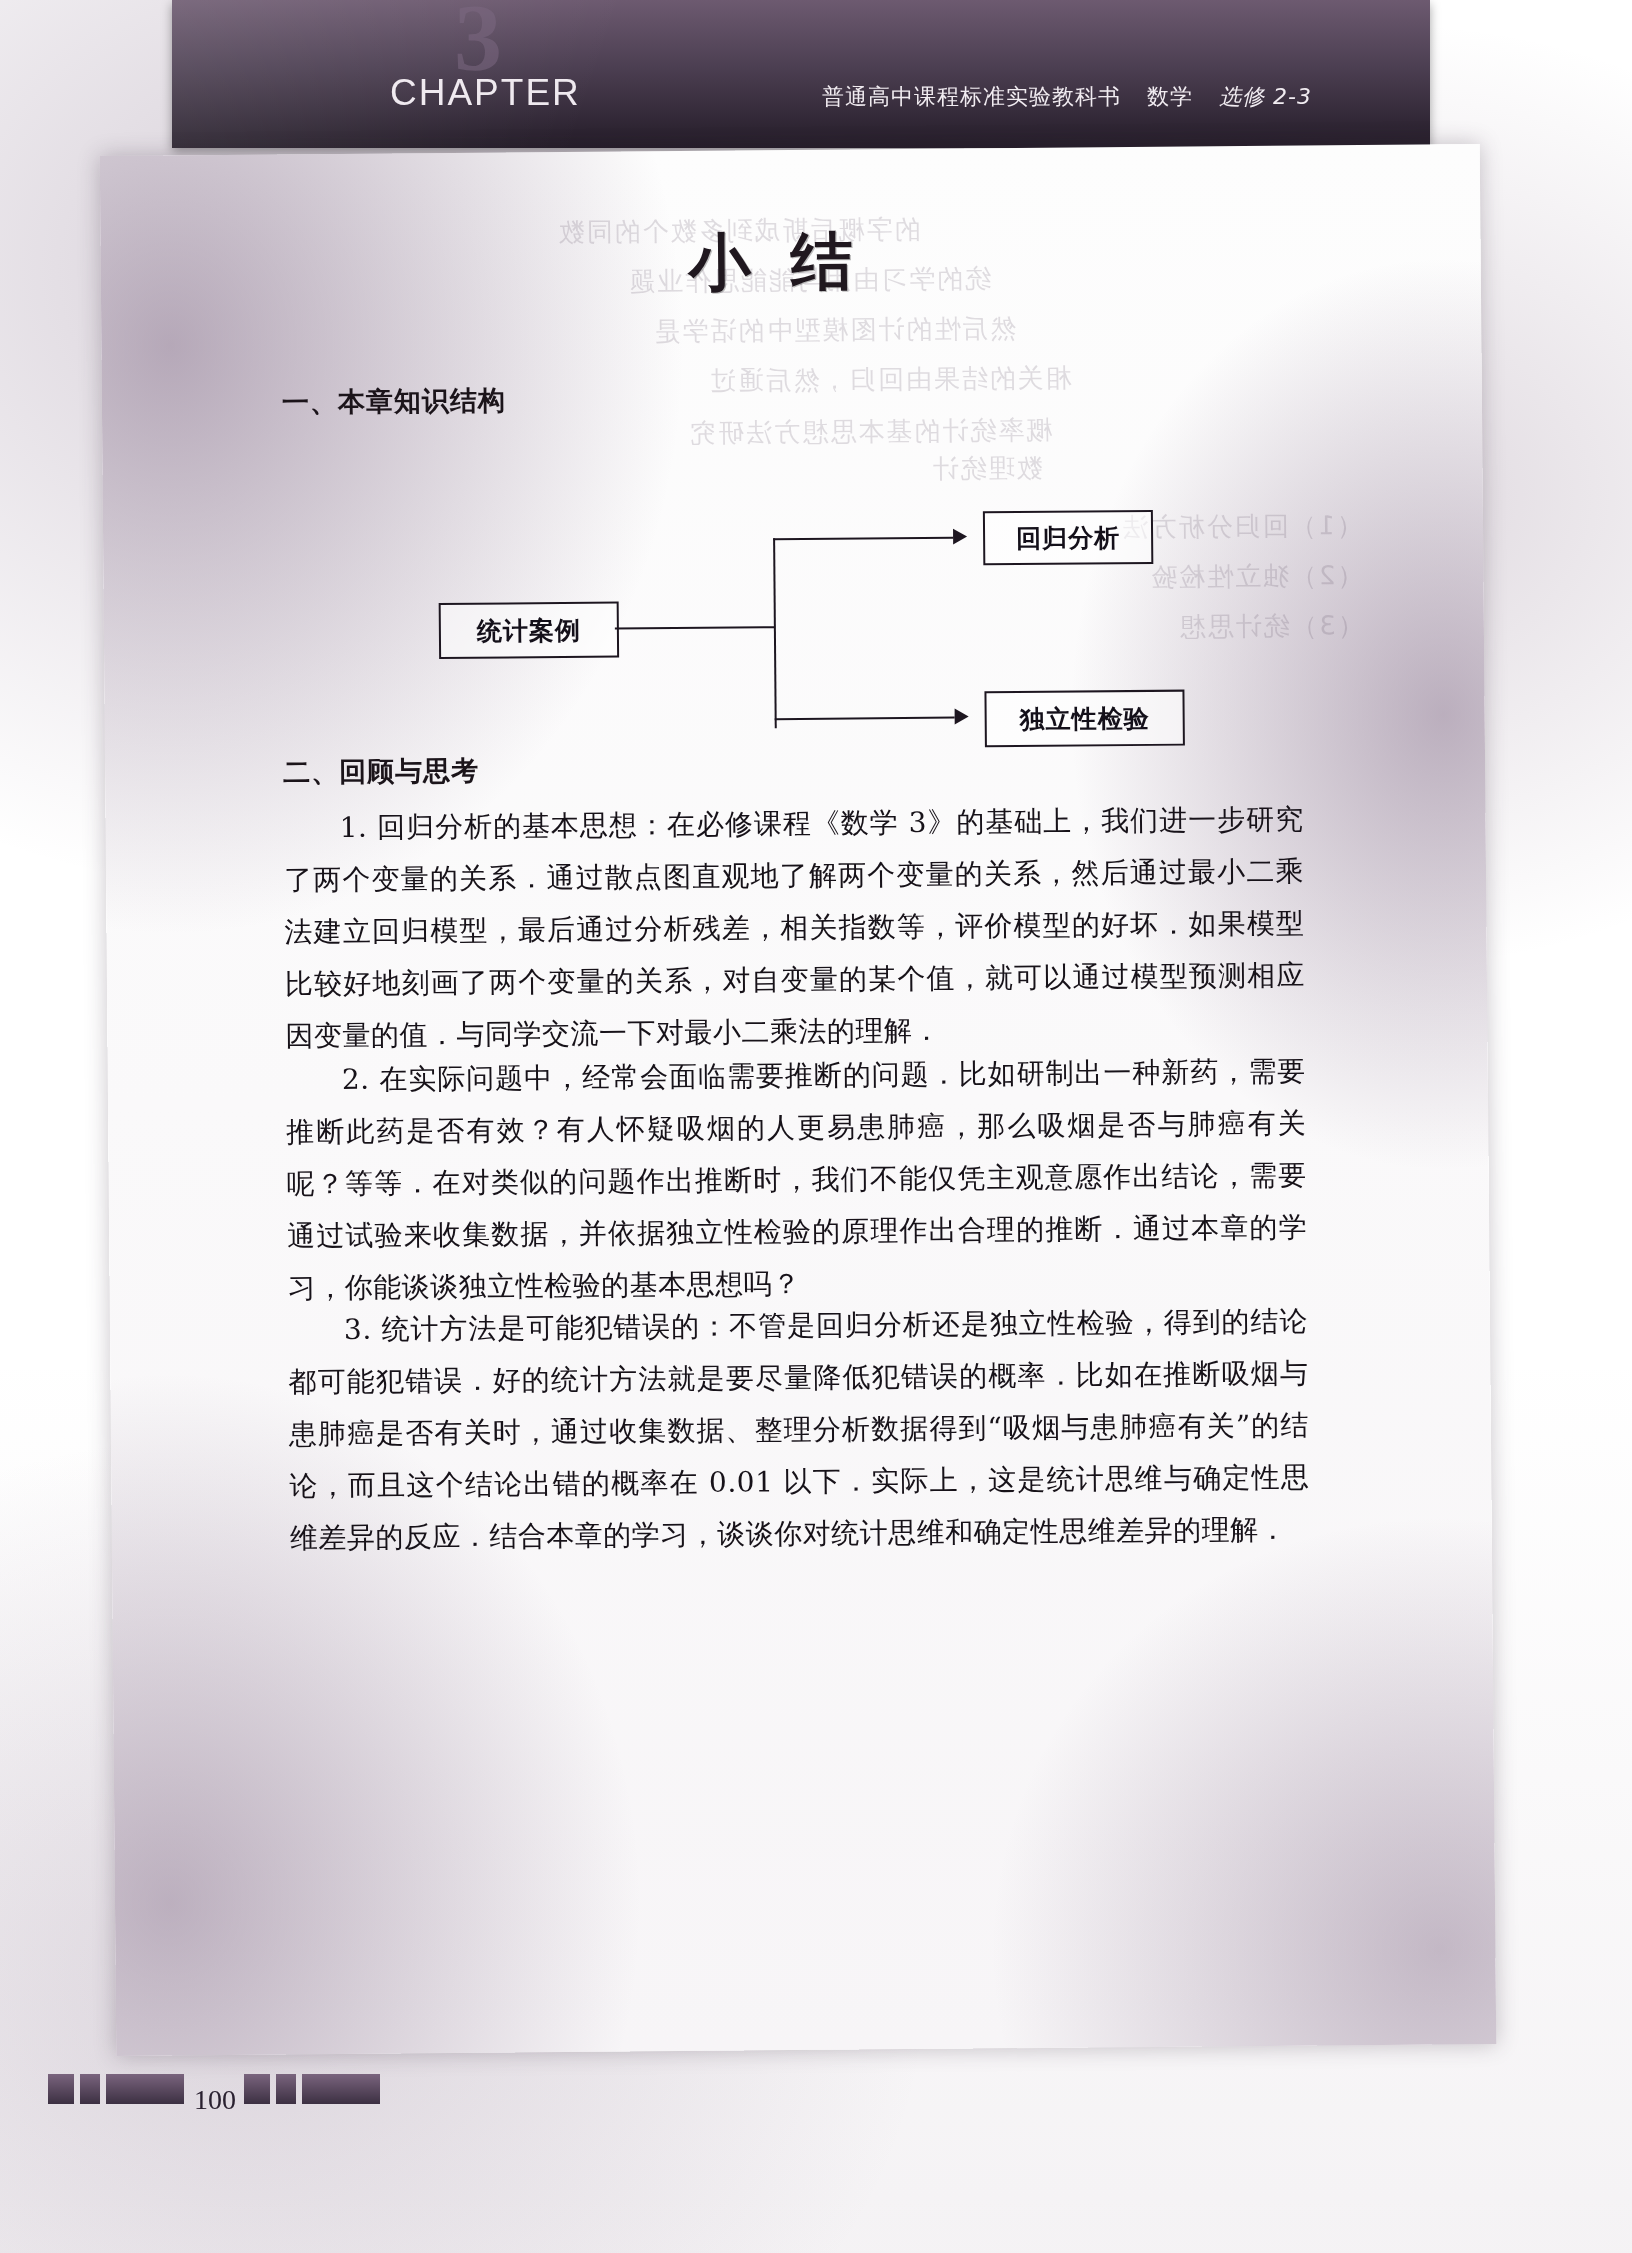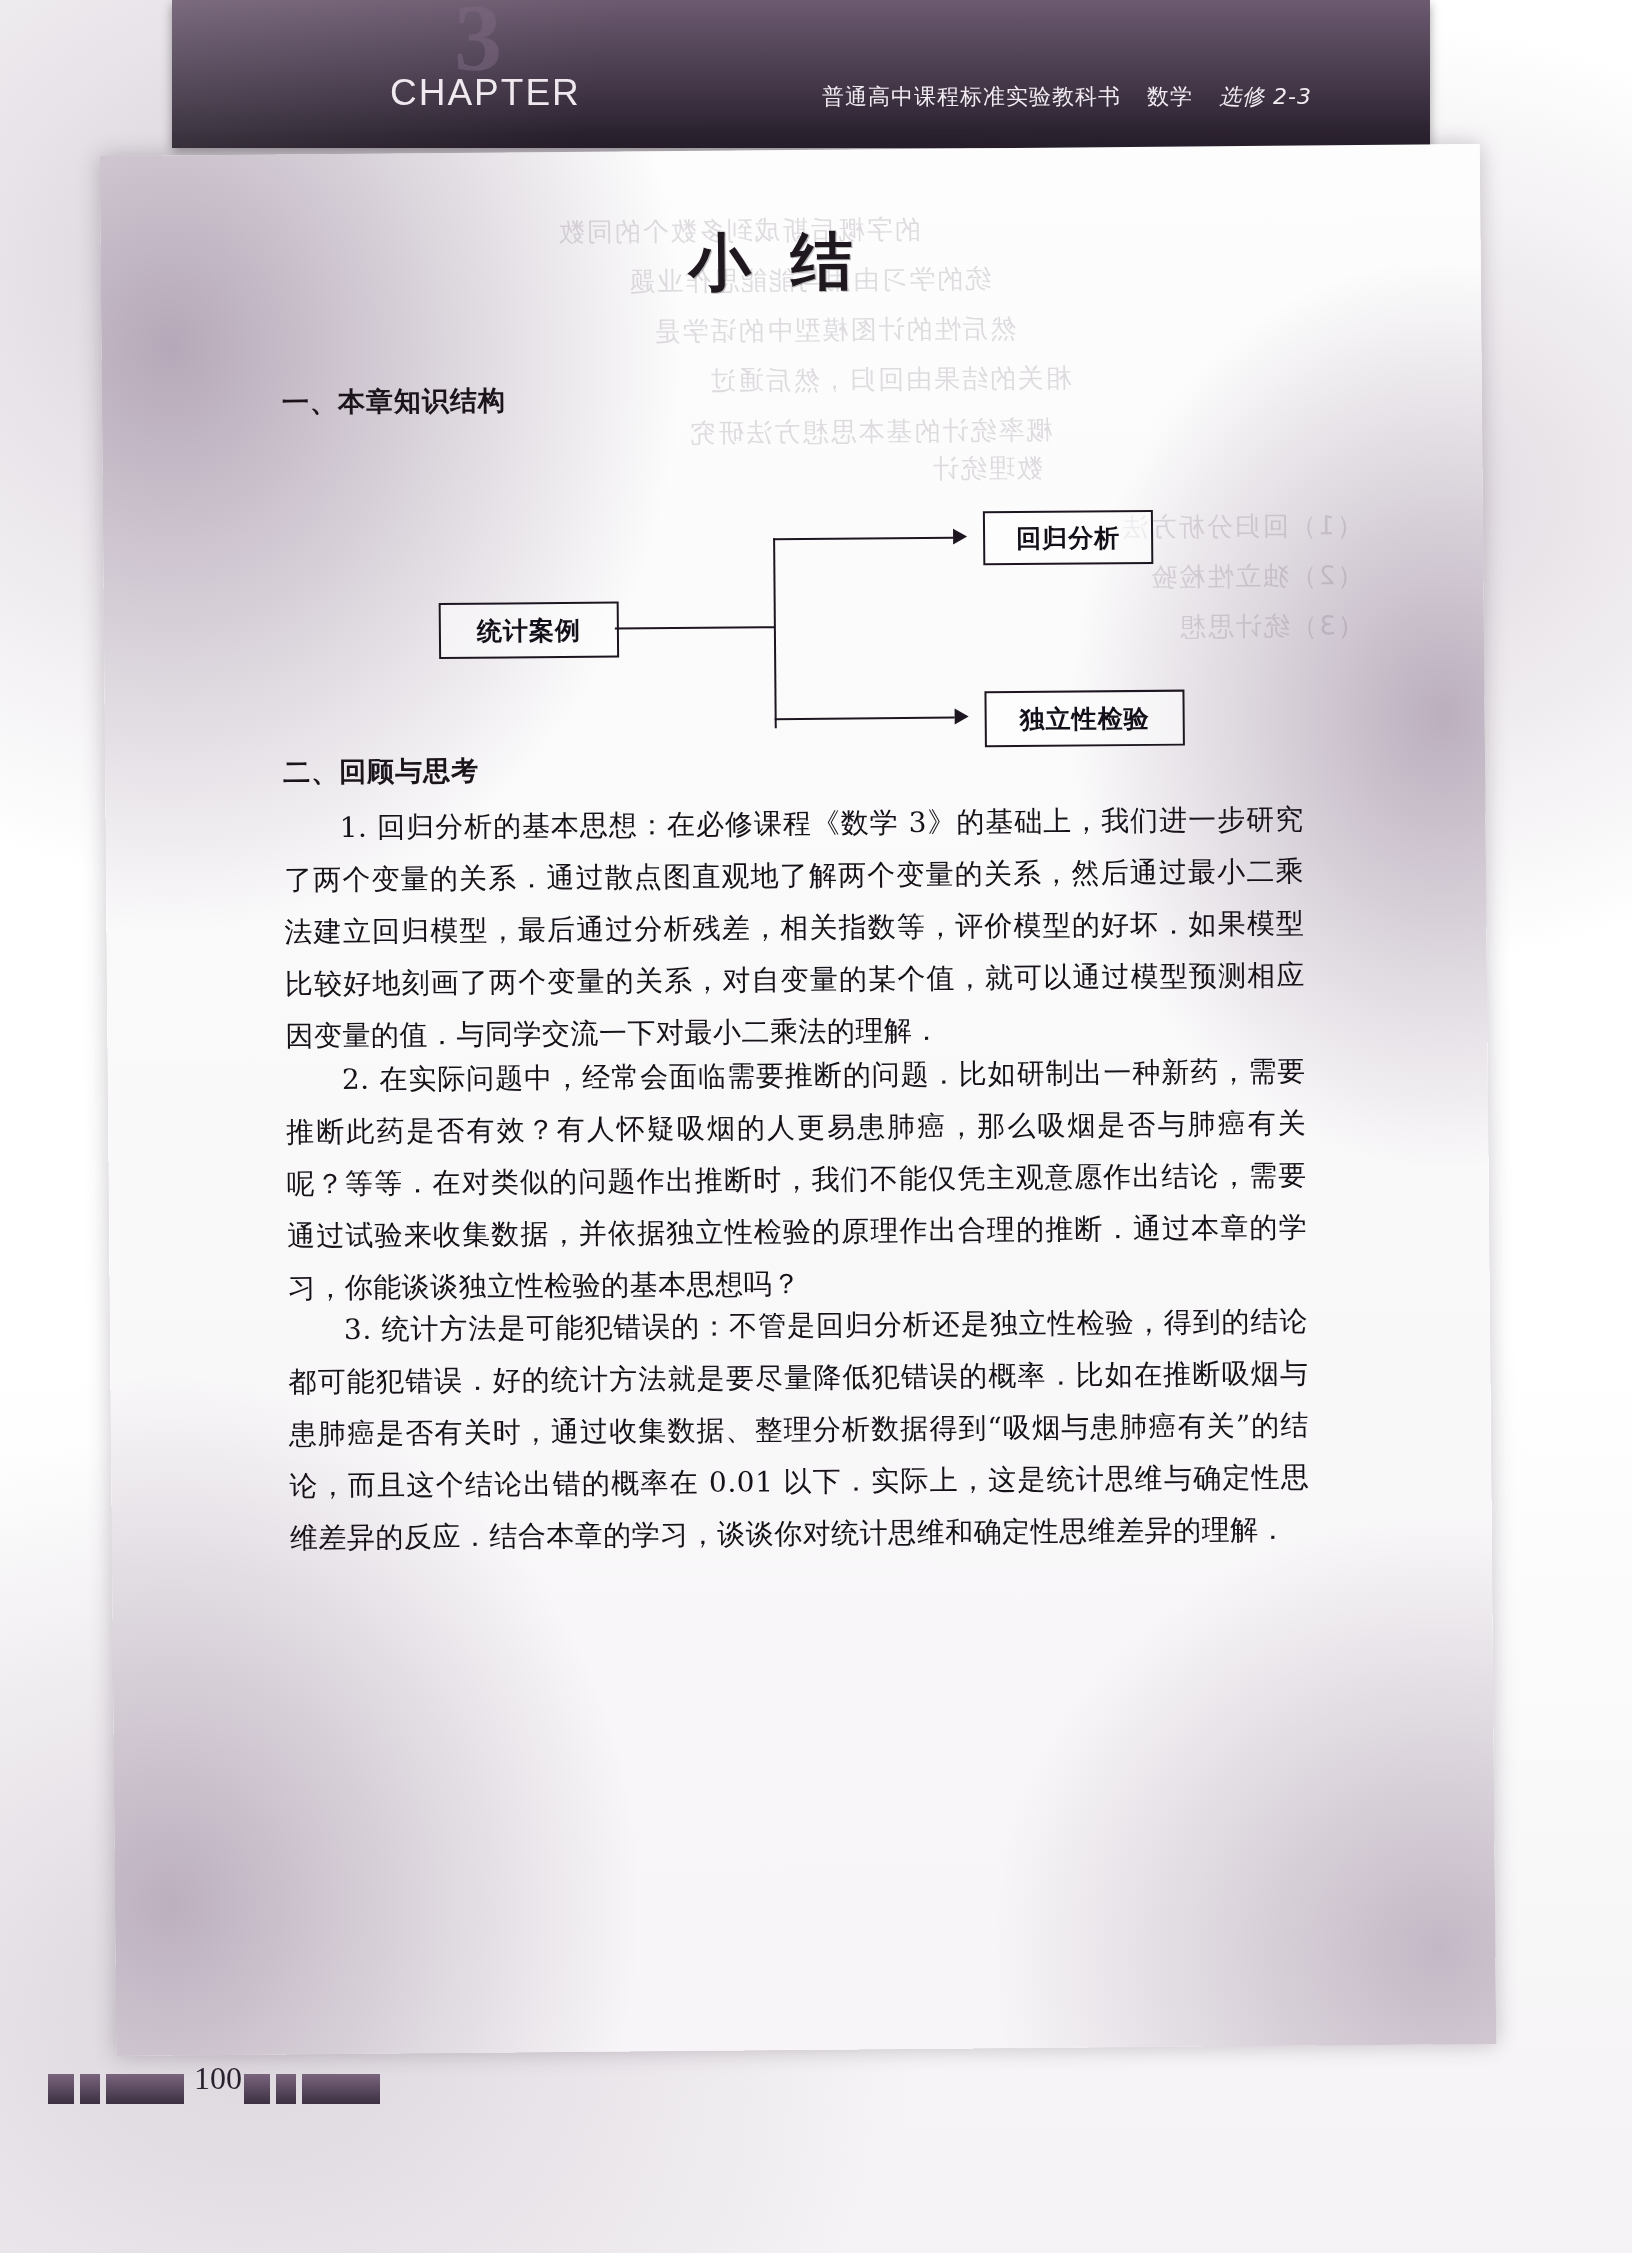--- a/index.html
+++ b/index.html
@@ -92,22 +92,22 @@
   
   .footer{position:absolute;left:48px;top:2060px;width:1540px;height:60px;}
   .fbar{position:absolute;top:14px;height:30px;
         background:linear-gradient(180deg,#7a647e,#3c3042);}
   #fb1{left:0px;width:26px;}
   #fb2{left:32px;width:20px;}
   #fb3{left:58px;width:78px;}
   #fb4{left:196px;width:26px;}
   #fb5{left:228px;width:20px;}
   #fb6{left:254px;width:78px;}
-  .pnum{position:absolute;left:146px;top:0;
-        font-family:"Liberation Serif",serif;font-size:32px;color:#2a2130;}
+  .pnum{position:absolute;left:146px;top:24px;
+        font-family:"Liberation Serif",serif;font-size:28px;color:#2a2130;}
 </style>
 </head>
 <body>
 
 <div class="scan">
   <div class="scan-tint"></div>
 
   <div class="header-band">
     <div class="chapter-num">3</div>
     <div class="chapter-word">CHAPTER</div>

